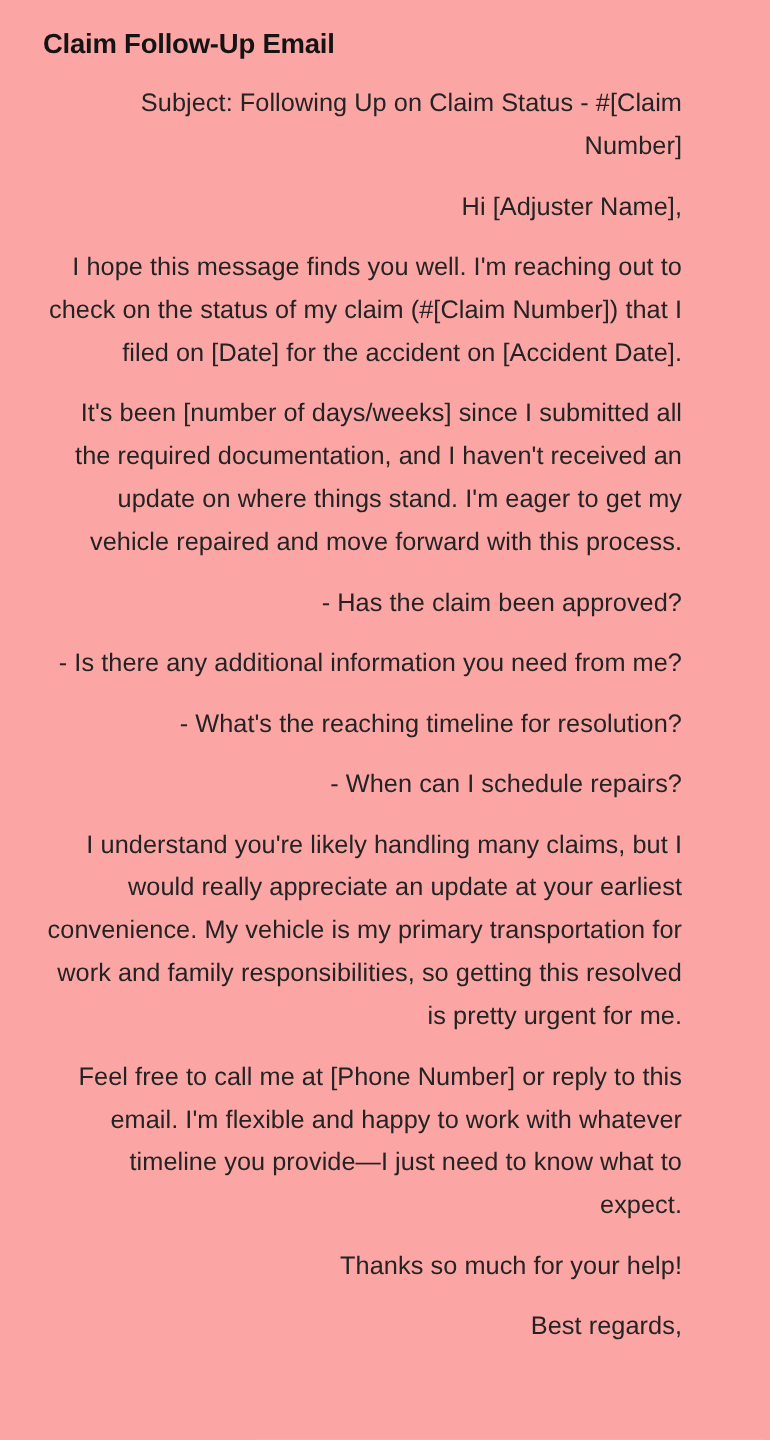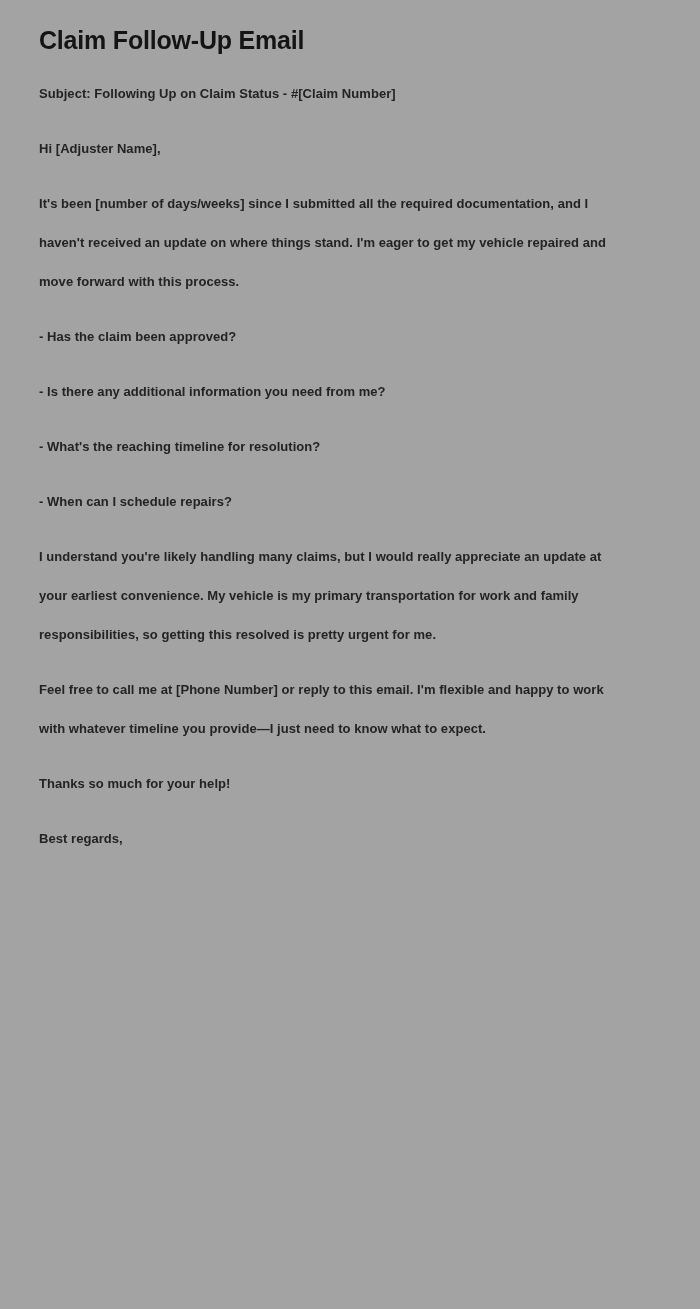--- a/index.html
+++ b/index.html
@@ -10,58 +10,60 @@
   body {
     width: 700px;
     min-height: 1309px;
     font-family: "Liberation Sans", "DejaVu Sans", sans-serif;
     -webkit-font-smoothing: antialiased;
   }
   .doc {
     box-sizing: border-box;
     width: 700px;
     min-height: 1309px;
-    background: #a3a3a3;
+    background: #fca5a5;
     padding: 24px 80px 30px 39px;
   }
   .doc-title {
     margin: 0 0 18px 0;
     font-size: 25px;
     line-height: 32px;
     font-weight: 700;
     letter-spacing: -0.2px;
     color: #141414;
     font-stretch: condensed;
   }
   .para {
     margin: 0 0 16px 0;
-    font-size: 13px;
+    font-size: 23px;
     line-height: 39px;
-    font-weight: 700;
+    font-weight: 400;
     color: #232323;
     letter-spacing: 0.05px;
     max-width: 582px;
     word-wrap: break-word;
+    text-align: right;
   }
   .para:last-child {
     margin-bottom: 0;
   }
   .para.list-item {
     margin-bottom: 16px;
   }
 </style>
 </head>
 <body>
 
 <div class="doc">
 
   <h1 class="doc-title">Claim Follow-Up Email</h1>
 
   <p class="para">Subject: Following Up on Claim Status - #[Claim Number]</p>
   <p class="para">Hi [Adjuster Name],</p>
+  <p class="para">I hope this message finds you well. I'm reaching out to check on the status of my claim (#[Claim Number]) that I filed on [Date] for the accident on [Accident Date].</p>
   <p class="para">It's been [number of days/weeks] since I submitted all the required documentation, and I haven't received an update on where things stand. I'm eager to get my vehicle repaired and move forward with this process.</p>
 
   <p class="para list-item">- Has the claim been approved?</p>
   <p class="para list-item">- Is there any additional information you need from me?</p>
   <p class="para list-item">- What's the reaching timeline for resolution?</p>
   <p class="para list-item">- When can I schedule repairs?</p>
 
   <p class="para">I understand you're likely handling many claims, but I would really appreciate an update at your earliest convenience. My vehicle is my primary transportation for work and family responsibilities, so getting this resolved is pretty urgent for me.</p>
   <p class="para">Feel free to call me at [Phone Number] or reply to this email. I'm flexible and happy to work with whatever timeline you provide—I just need to know what to expect.</p>
   <p class="para">Thanks so much for your help!</p>

